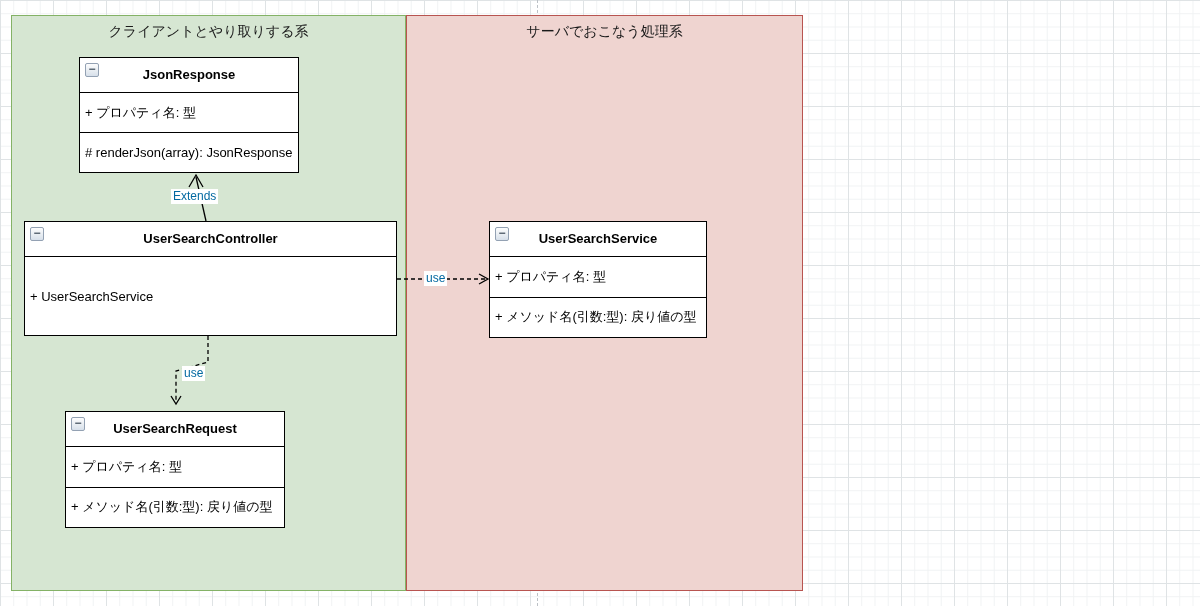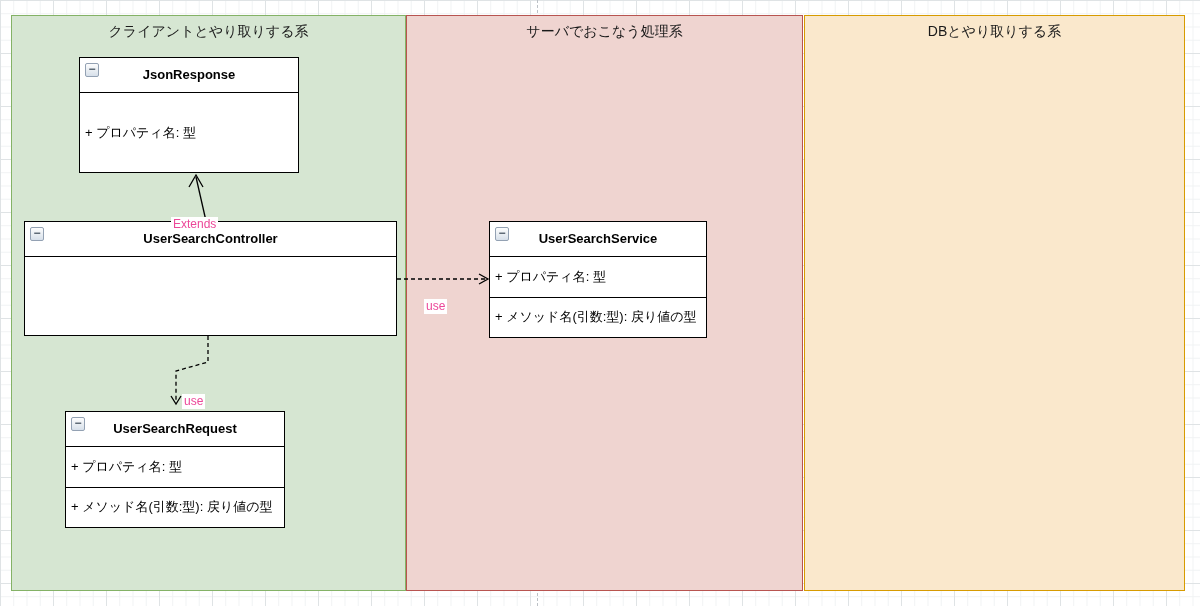--- a/index.html
+++ b/index.html
@@ -60,56 +60,55 @@
     color:#4f5b69; font-size:12px; font-weight:bold;
     line-height:11px; text-align:center; cursor:pointer;
   }
 
   .edges { position:absolute; left:0; top:0; z-index:4; pointer-events:none; }
   .edges line, .edges path, .edges polyline { stroke:#000; stroke-width:1.3; fill:none; }
   .dashed { stroke-dasharray:4 3; }
 
   .edge-label {
     position:absolute; z-index:5; background:#ffffff;
-    font-size:12px; line-height:15px; padding:0 2px; color:#ec4899;margin-top:28px;
+    font-size:12px; line-height:15px; padding:0 2px; color:#0369a1;
   }
   #label-extends { left:171px; top:189px; }
   #label-use-h   { left:424px; top:271px; }
   #label-use-v   { left:182px; top:366px; }
 </style>
 </head>
 <body>
 
 <div class="canvas">
 
   <div class="page-divider"></div>
 
   <div class="lane server" style="background: rgb(239, 212, 208); border-color: rgb(184, 84, 80);">
     <div class="lane-title">サーバでおこなう処理系</div>
   </div>
   <div class="lane client" style="background: rgb(214, 230, 210); border-color: rgb(132, 178, 102);">
     <div class="lane-title">クライアントとやり取りする系</div>
   </div>
-  <div class="lane db" style="background: rgb(250, 232, 204); border-color: rgb(215, 155, 0);">
-    <div class="lane-title">DBとやり取りする系</div>
-  </div>
 
   <div class="uml" id="class-xxxcontroller">
     <div class="uml-title">
       <span class="collapse">−</span>
       <span>JsonResponse</span>
     </div>
     <div class="uml-row">+ プロパティ名: 型</div>
+    <div class="uml-row"># renderJson(array): JsonResponse</div>
   </div>
 
   <div class="uml" id="class-usersearchcontroller">
     <div class="uml-title">
       <span class="collapse">−</span>
       <span>UserSearchController</span>
     </div>
+    <div class="uml-row">+ UserSearchService</div>
   </div>
 
   <div class="uml" id="class-usersearchservice">
     <div class="uml-title">
       <span class="collapse">−</span>
       <span>UserSearchService</span>
     </div>
     <div class="uml-row">+ プロパティ名: 型</div>
     <div class="uml-row">+ メソッド名(引数:型): 戻り値の型</div>
   </div>

